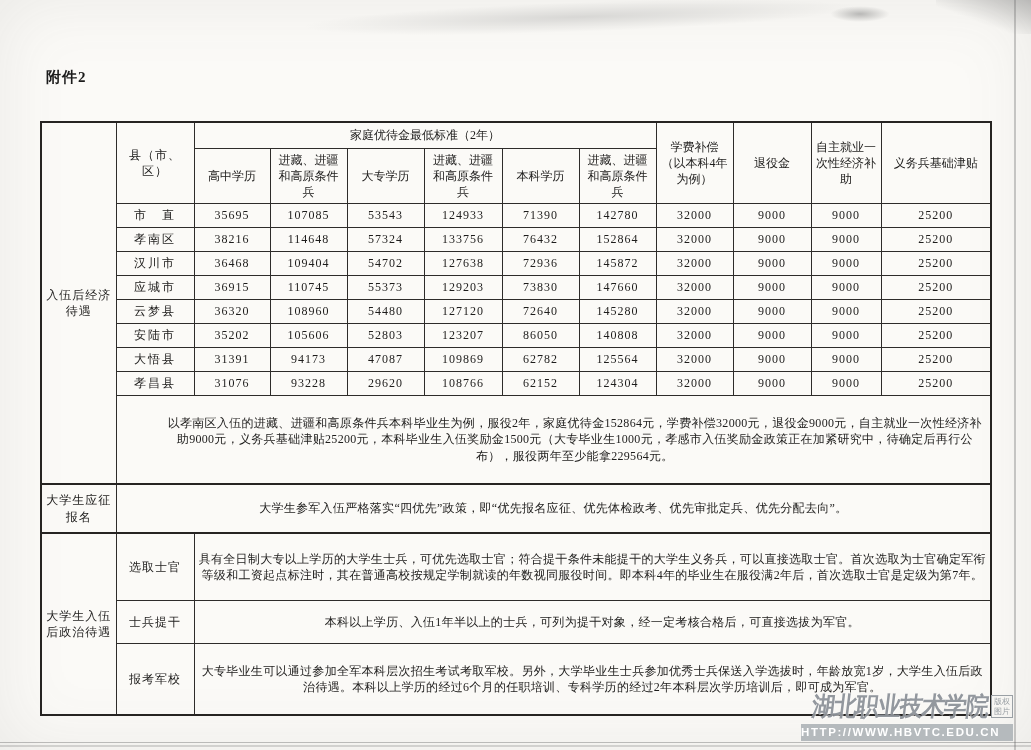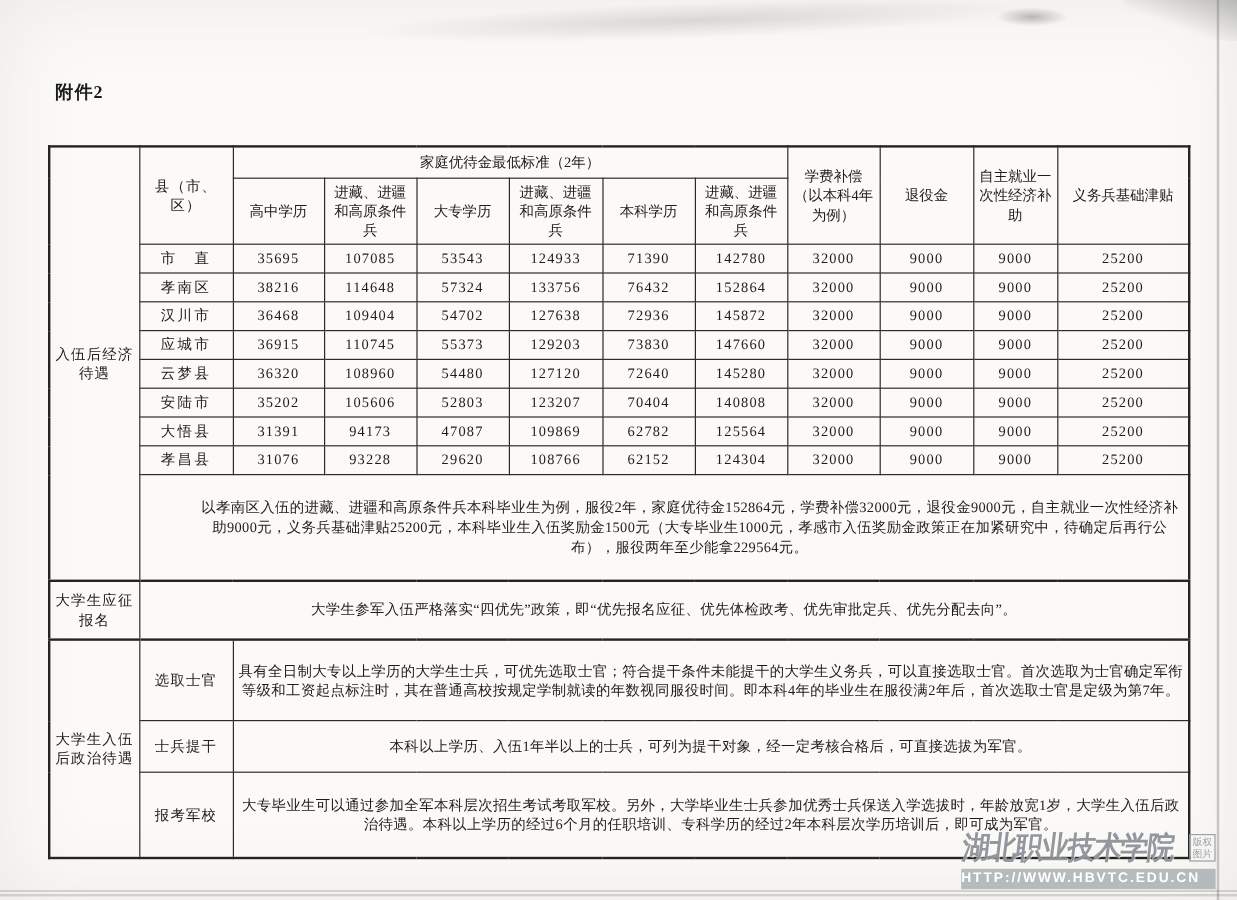--- a/index.html
+++ b/index.html
@@ -79,21 +79,21 @@
 
   
   .watermark{position:absolute;right:18px;bottom:9px;width:212px;}
   .wm-row{display:flex;align-items:center;justify-content:flex-end;}
   .wm-name{
     font-size:23px;font-weight:bold;color:#8e939a;opacity:.95;
     transform:skewX(-7deg) scaleY(1.12);letter-spacing:-1px;white-space:nowrap;
     text-shadow:1px 1px 0 rgba(255,255,255,.6);
   }
   .wm-badge{
-    margin-left:13px;border:1px solid #9aa0a5;color:#9aa0a5;
+    margin-left:3px;border:1px solid #9aa0a5;color:#9aa0a5;
     font-size:8px;line-height:1.15;padding:1px 2px;text-align:center;
     font-family:"Liberation Sans",sans-serif;white-space:pre-line;
   }
   .wm-bar{
     margin-top:2px;background:#b5babd;color:#ffffff;
     font-family:"Liberation Sans",sans-serif;font-weight:bold;
     font-size:11.5px;letter-spacing:1.6px;text-align:center;
     padding:2px 15px 3px 0;
   }
 </style>
@@ -208,21 +208,21 @@
           <td class="num">9000</td>
           <td class="num">9000</td>
           <td class="num">25200</td>
         </tr>
         <tr class="data-row">
           <td class="county">安陆市</td>
           <td class="num">35202</td>
           <td class="num">105606</td>
           <td class="num">52803</td>
           <td class="num">123207</td>
-          <td class="num">70404</td>
+          <td class="num">86050</td>
           <td class="num">140808</td>
           <td class="num">32000</td>
           <td class="num">9000</td>
           <td class="num">9000</td>
           <td class="num">25200</td>
         </tr>
         <tr class="data-row">
           <td class="county">大悟县</td>
           <td class="num">31391</td>
           <td class="num">94173</td>

